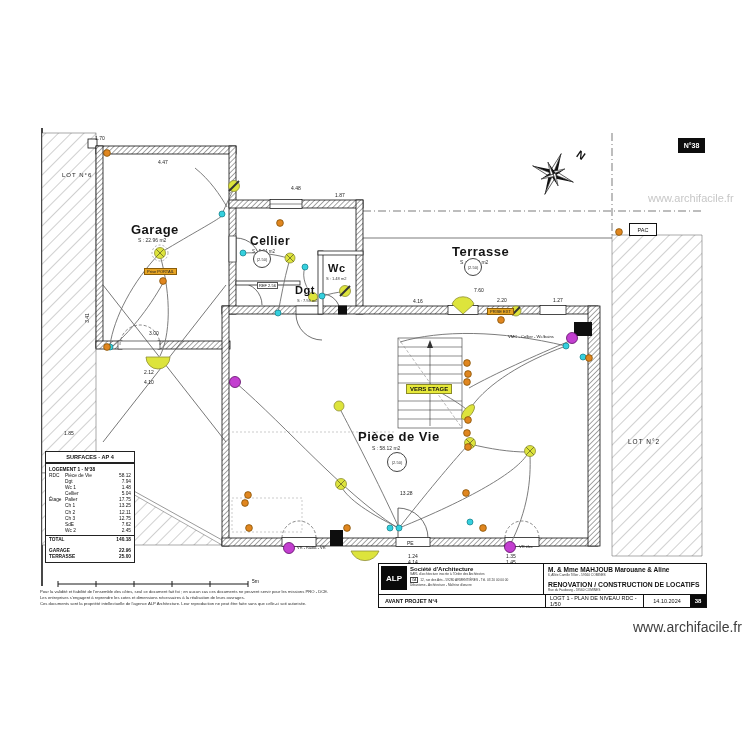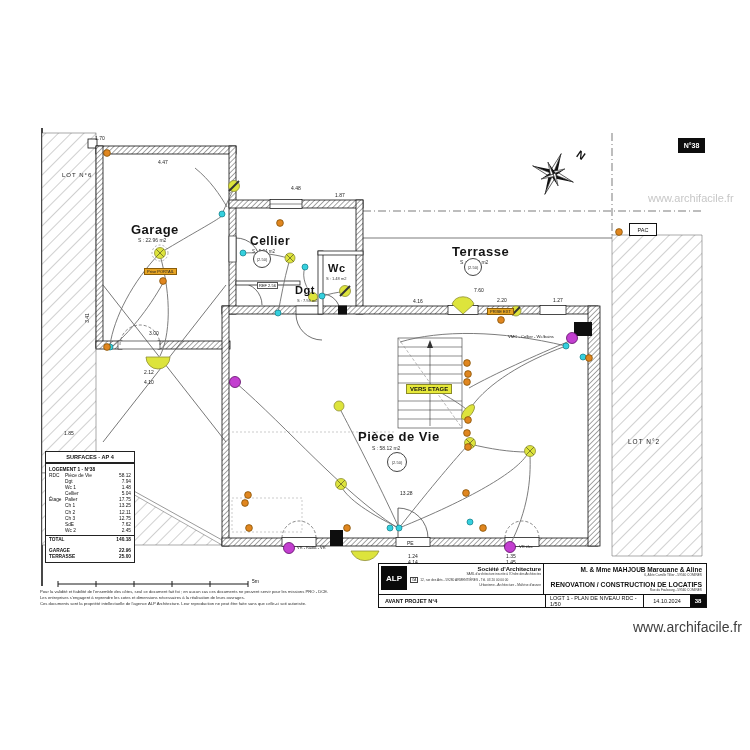--- a/index.html
+++ b/index.html
@@ -20,21 +20,21 @@
        font-size:5.6px;padding:2px 0;}
   #surf .sub{font-weight:bold;font-size:4.8px;padding:3px 3px 1px 3px;}
   .srow{display:flex;padding:0 3px;line-height:6.1px;}
   .srow .g{width:16px;}
   .srow .l{flex:1;}
   .srow .v{text-align:right;}
   .srow.tot{border-top:1px solid #222;font-weight:bold;margin-top:1px;padding-top:1px;}
   .srow.xtr{font-weight:bold;}
   
   #tb{background:#fff;border:1.4px solid #111;display:flex;flex-direction:column;}
-  #tb .top{flex:1;display:flex;text-align:right;}
+  #tb .top{flex:1;display:flex;}
   #tb .bot{height:12px;border-top:1px solid #111;display:flex;align-items:stretch;}
   .tb-l{width:160px;border-right:1px solid #111;display:flex;padding:2px;gap:3px;}
   .alp{width:26px;height:24px;background:#0a0a0a;color:#fff;font-weight:bold;
        font-size:8px;display:flex;align-items:center;justify-content:center;}
   .micro{font-size:3.2px;line-height:4px;color:#333;}
   .tb-r{flex:1;padding:2px 4px;display:flex;flex-direction:column;justify-content:space-between;}
   .blackno{background:#0a0a0a;color:#fff;font-weight:bold;font-size:6px;width:16px;
        display:flex;align-items:center;justify-content:center;}
   .disc{font-size:4.2px;line-height:6px;color:#2e2e2e;white-space:nowrap;}
   .wm1{font-size:11px;color:#c7c7c7;}

